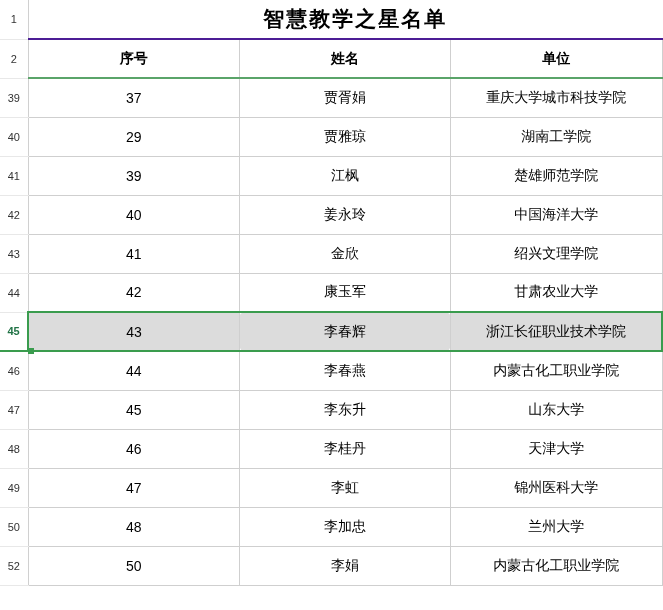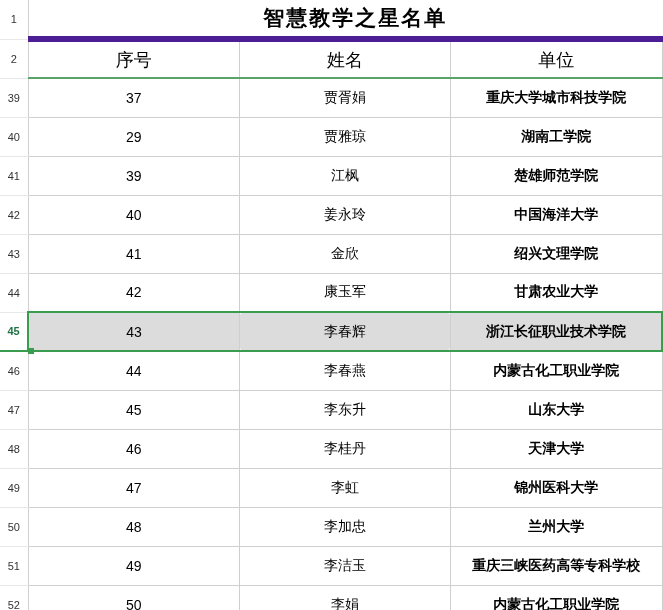--- a/index.html
+++ b/index.html
@@ -49,36 +49,36 @@
   
   .c {
     border: 1px solid #cfcfcf;
     text-align: center;
     font-size: 14px;
     height: 39px;
     background: #ffffff;
   }
   .col-no   { width: 94px; }
   .col-name { width: 130px; border-radius: 6px; }
-  .col-unit { width: 411px; font-weight: bold; }
+  .col-unit { width: 411px; }
 
   .title-row td.title {
     border: none;
     background: #ffffff;
     font-size: 21px;
     font-weight: bold;
     text-align: center;
     letter-spacing: 2px;
     height: 37px;
     padding-left: 20px;
   }
   .hdr {
-    font-weight: normal;
-    font-size: 18px;
-    border-top: 6px solid #4c1d95;
+    font-weight: bold;
+    font-size: 14px;
+    border-top: 2px solid #4c1d95;
     border-bottom: 2px solid #5aa469;
   }
   .title-under {
     border-bottom: 1px solid #5aa469 !important;
   }
   tr.selected td.c {
     background: #dcdcdc;
     border-top: 2px solid #3a9c4e;
     border-bottom: 2px solid #3a9c4e;
   }
@@ -184,26 +184,20 @@
         <td class="c col-name">李虹</td>
         <td class="c col-unit last">锦州医科大学</td>
       </tr>
       <tr>
         <td class="rowhdr">50</td>
         <td class="c col-no first">48</td>
         <td class="c col-name">李加忠</td>
         <td class="c col-unit last">兰州大学</td>
       </tr>
       <tr>
-        <td class="rowhdr">51</td>
-        <td class="c col-no first">49</td>
-        <td class="c col-name">李洁玉</td>
-        <td class="c col-unit last">重庆三峡医药高等专科学校</td>
-      </tr>
-      <tr>
         <td class="rowhdr">52</td>
         <td class="c col-no first">50</td>
         <td class="c col-name">李娟</td>
         <td class="c col-unit last">内蒙古化工职业学院</td>
       </tr>
     </tbody>
   </table>
   <div class="corner-marker" style="left:28px; top:348px;"></div>
 </div>
 

